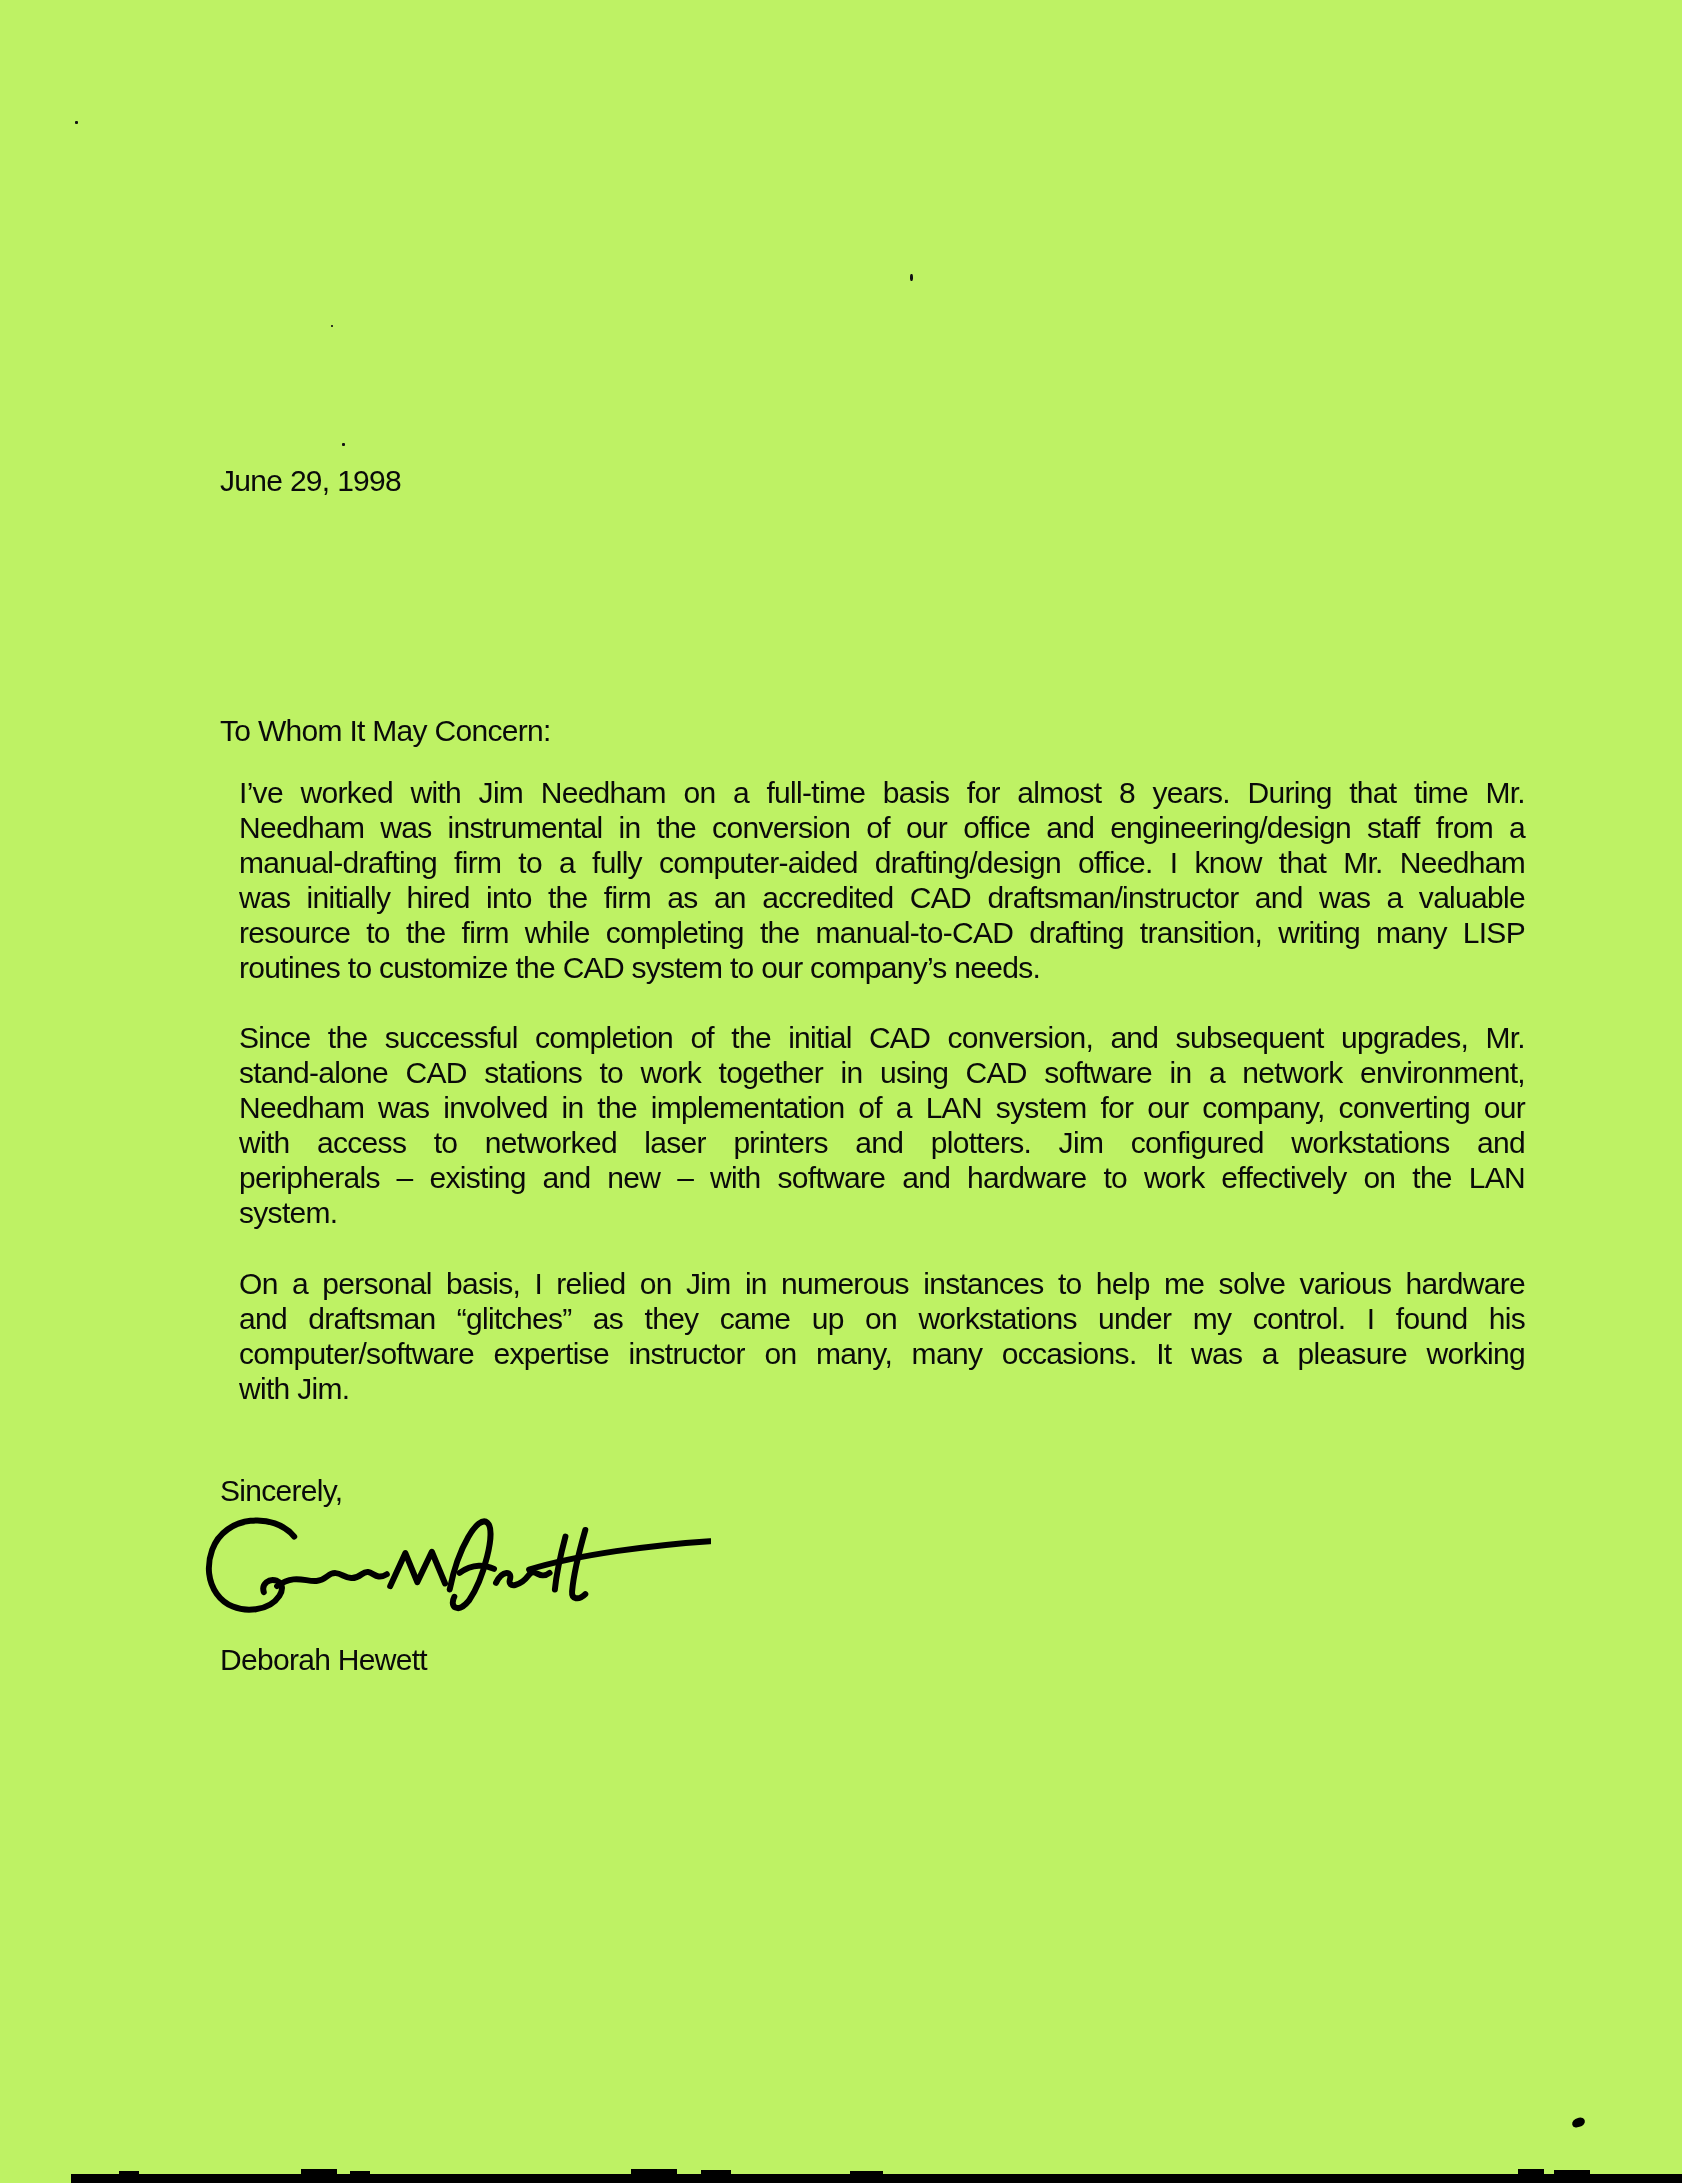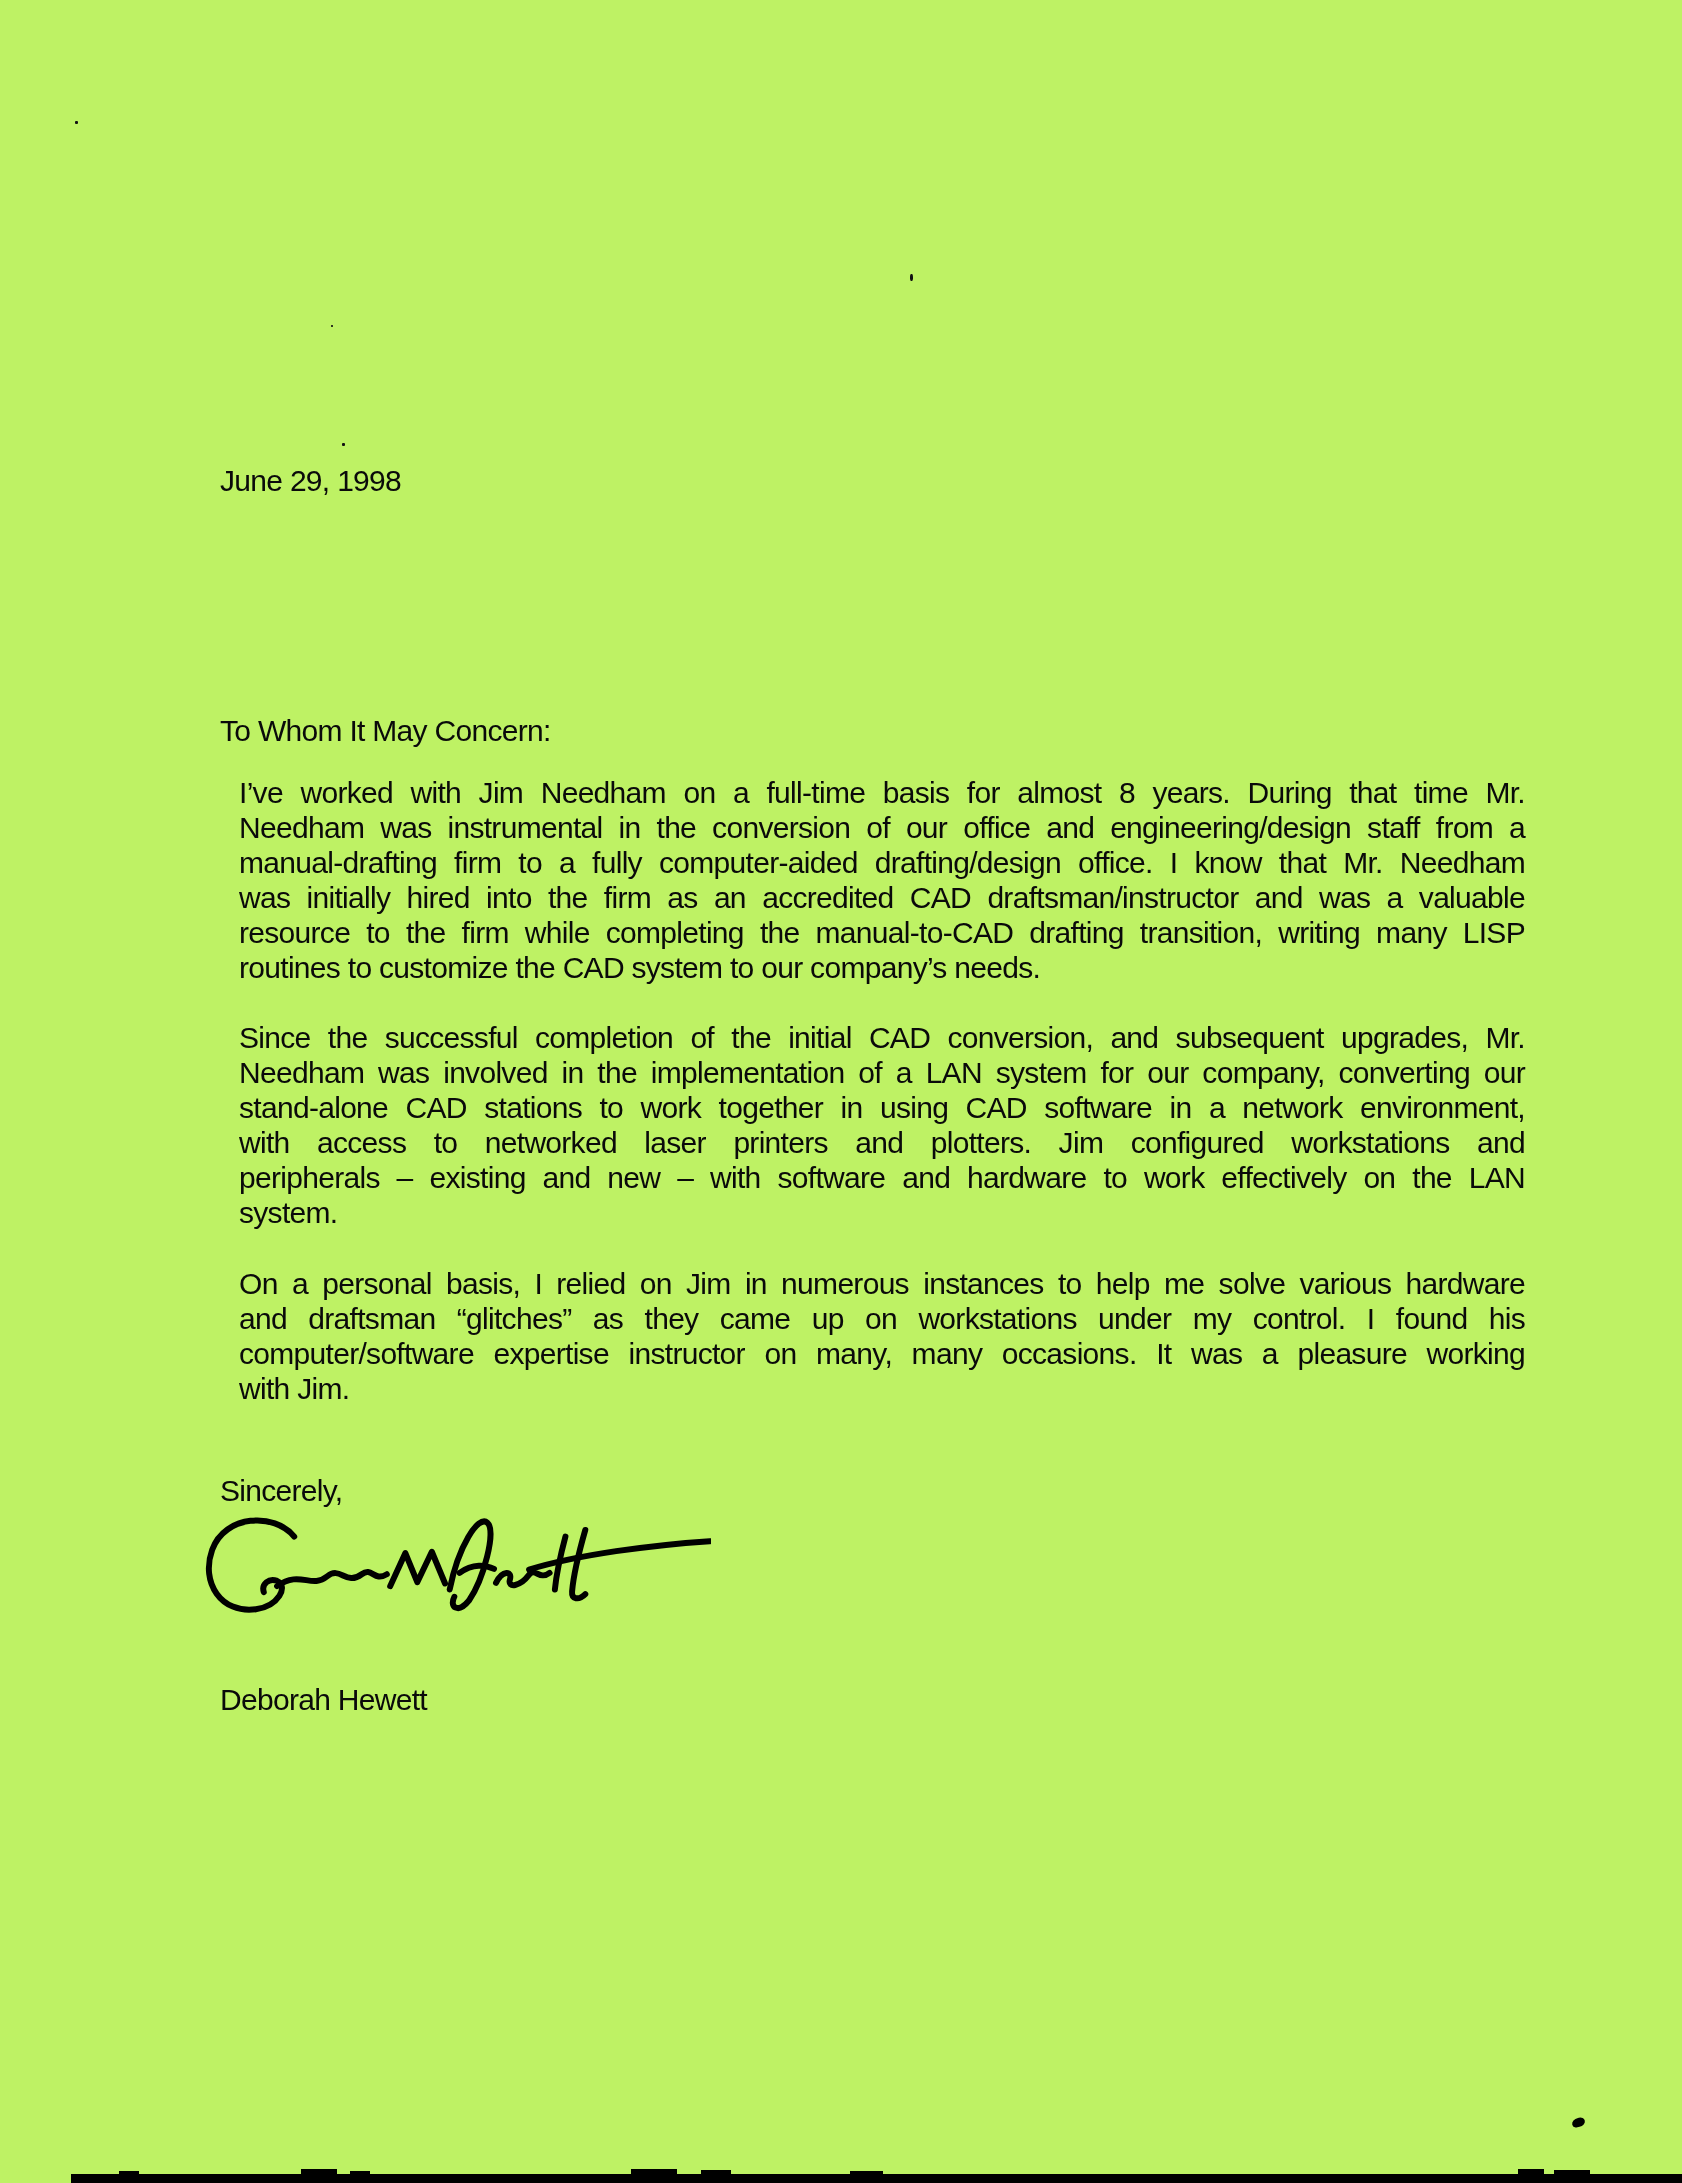--- a/index.html
+++ b/index.html
@@ -49,21 +49,21 @@
     left: 195px; top: 1500px;
     width: 516px; height: 126px;
   }
   .signature path {
     fill: none;
     stroke: #000;
     stroke-width: 9;
     stroke-linecap: round;
     stroke-linejoin: round;
   }
-  .signed-name { left: 220px; top: 1642px; margin-top: 40px; }
+  .signed-name { left: 220px; top: 1642px; }
   
   .speck { position: absolute; background: #111; border-radius: 40%; }
   .s1 { left: 75px;  top: 121px;  width: 2.6px;  height: 2.6px;  }
   .s2 { left: 910px; top: 274px;  width: 2.6px;  height: 6.6px; }
   .s3 { left: 331px;  top: 325px;  width: 2px;  height: 2px;  }
   .s4 { left: 342px;  top: 443px;  width: 2.6px;  height: 2.6px;  }
   .blob {
     position: absolute;
     left: 1572px; top: 2118px;
     width: 12.6px; height: 9.3px;
@@ -100,22 +100,22 @@
     <div class="ln j">I’ve worked with Jim Needham on a full-time basis for almost 8 years.  During that time Mr.</div>
     <div class="ln j">Needham was instrumental in the conversion of our office and engineering/design staff from a</div>
     <div class="ln j">manual-drafting firm to a fully computer-aided drafting/design office.  I know that Mr. Needham</div>
     <div class="ln j">was initially hired into the firm as an accredited CAD draftsman/instructor and was a valuable</div>
     <div class="ln j">resource to the firm while completing the manual-to-CAD drafting transition, writing many LISP</div>
     <div class="ln">routines to customize the CAD system to our company’s needs.</div>
   </div>
 
   <div class="para p2">
     <div class="ln j">Since the successful completion of the initial CAD conversion, and subsequent upgrades, Mr.</div>
+    <div class="ln j">stand-alone CAD stations to work together in using CAD software in a network environment,</div>
     <div class="ln j">Needham was involved in the implementation of a LAN system for our company, converting our</div>
-    <div class="ln j">stand-alone CAD stations to work together in using CAD software in a network environment,</div>
     <div class="ln j">with access to networked laser printers and plotters. Jim configured workstations and</div>
     <div class="ln j">peripherals – existing and new – with software and hardware to work effectively on the LAN</div>
     <div class="ln">system.</div>
   </div>
 
   <div class="para p3">
     <div class="ln j">On a personal basis, I relied on Jim in numerous instances to help me solve various hardware</div>
     <div class="ln j">and draftsman “glitches” as they came up on workstations under my control.  I found his</div>
     <div class="ln j">computer/software expertise instructor on many, many occasions.  It was a pleasure working</div>
     <div class="ln">with Jim.</div>

